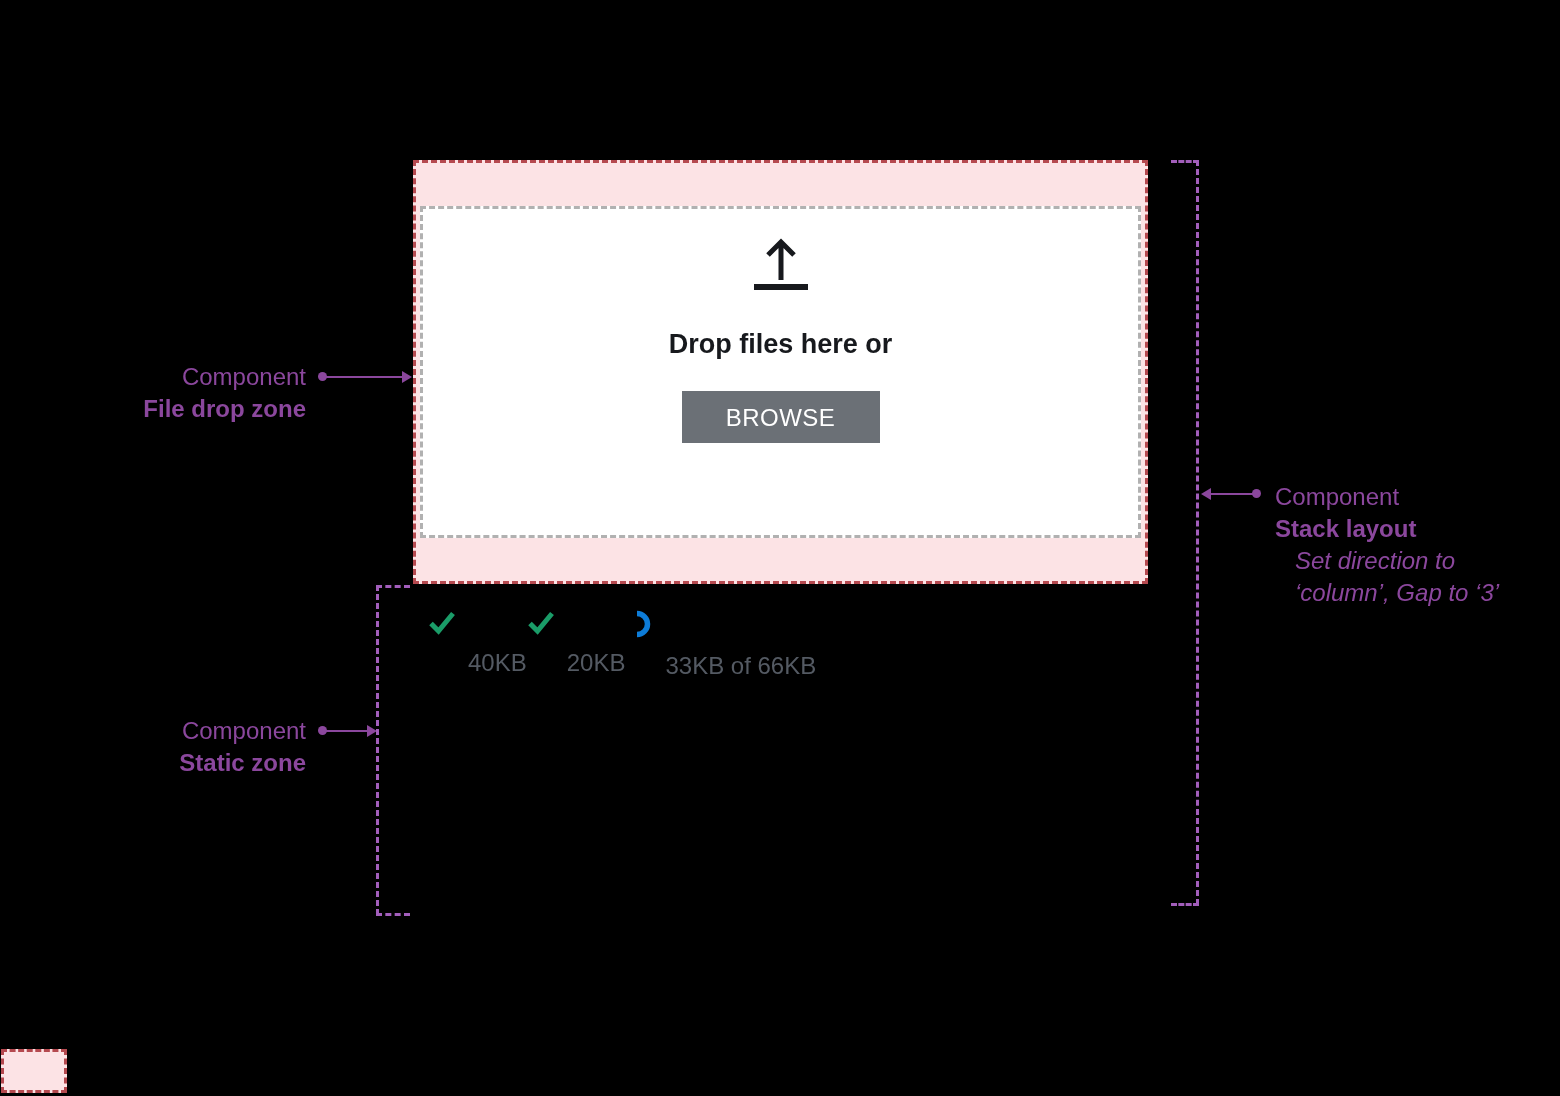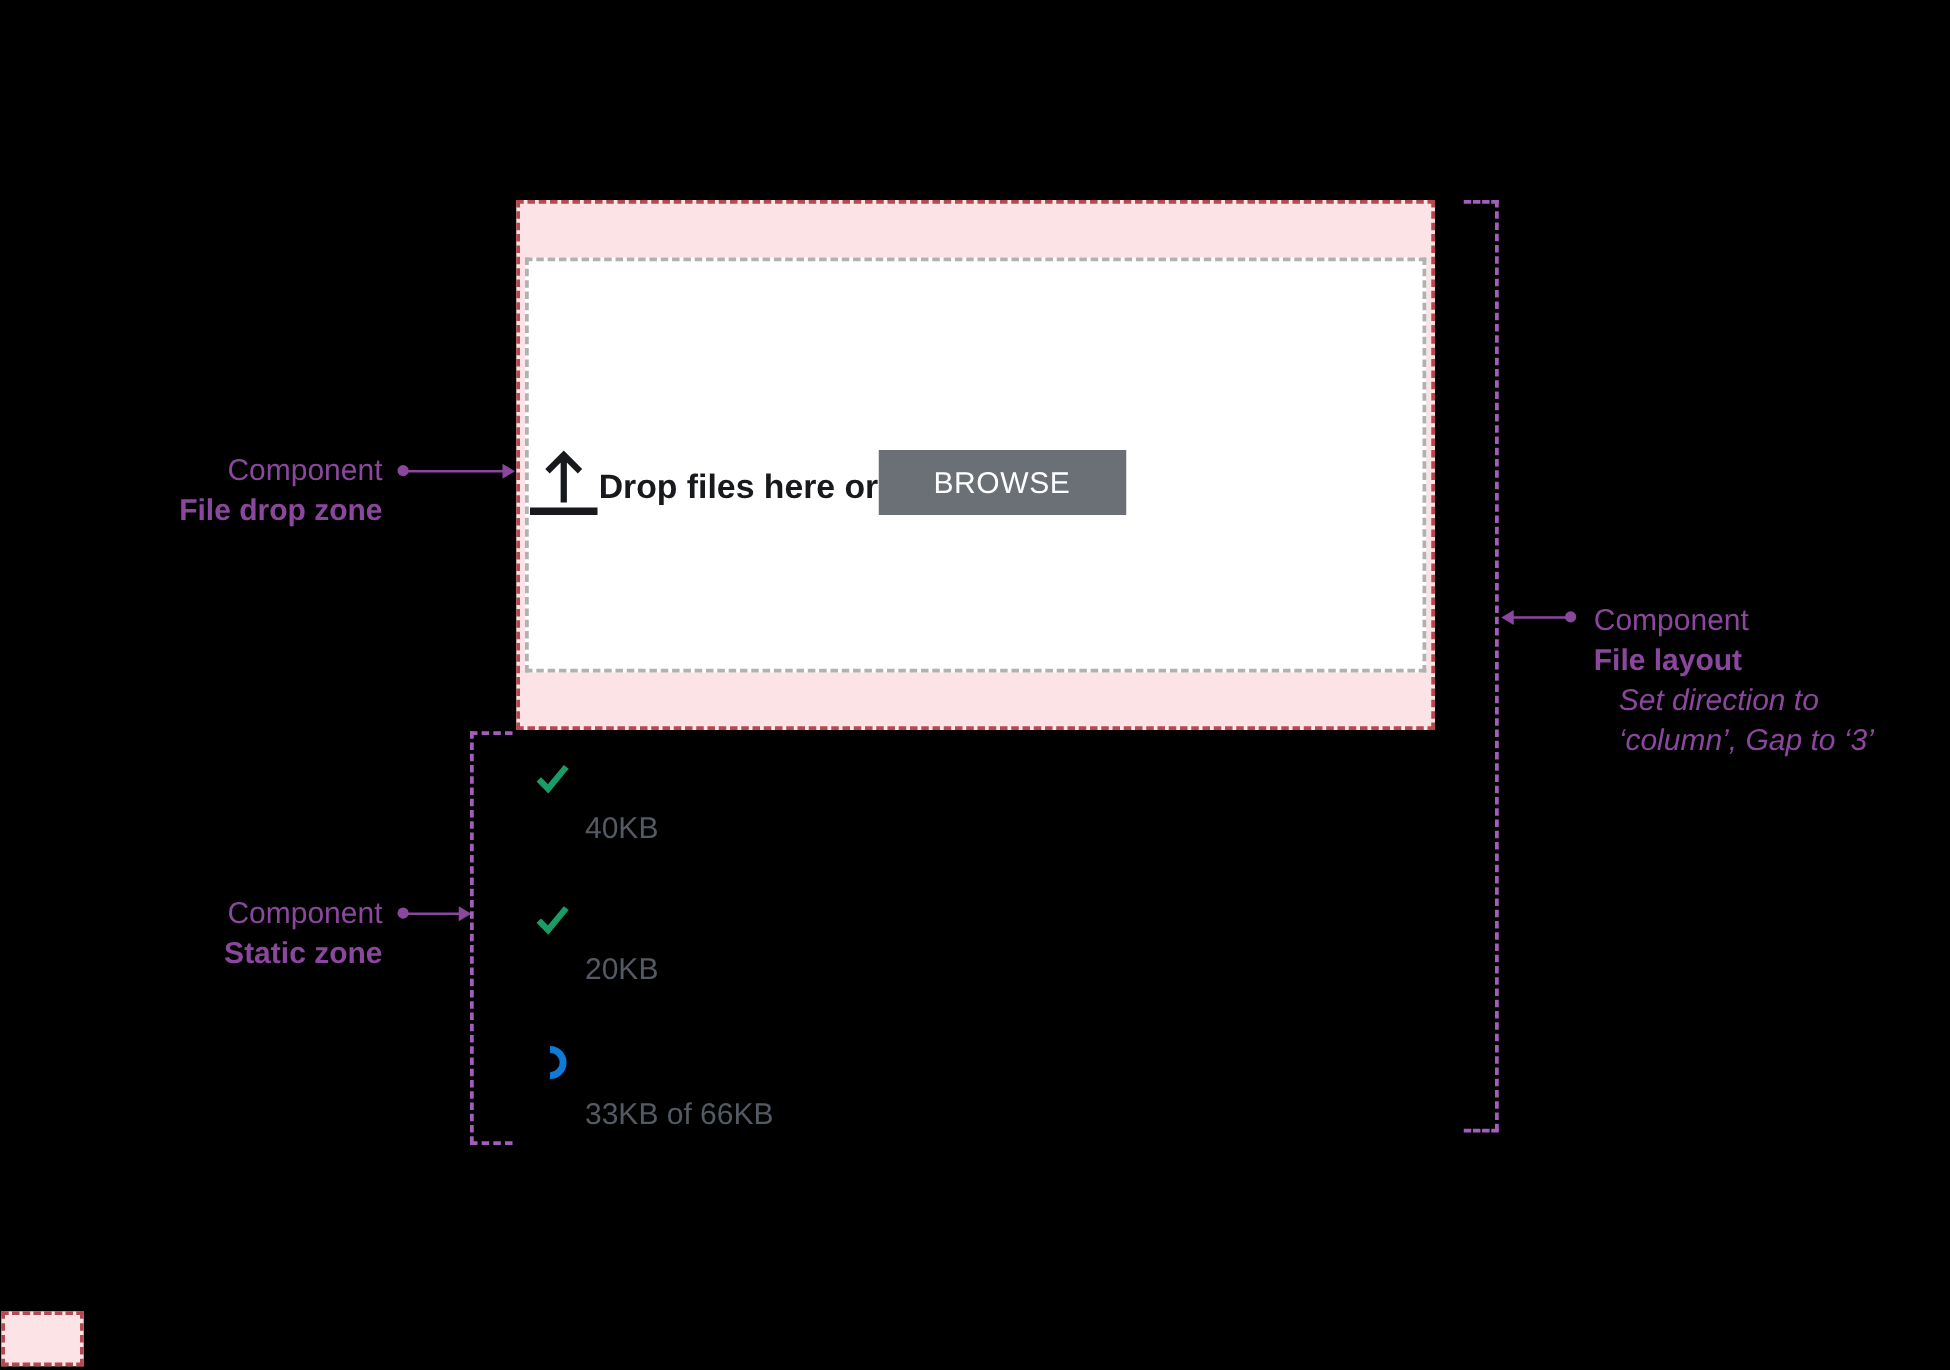--- a/index.html
+++ b/index.html
@@ -4,30 +4,30 @@
 <style>
   html,body{margin:0;padding:0;background:#000;}
   .stage{position:relative;width:1560px;height:1096px;background:#000;overflow:hidden;
          font-family:"Liberation Sans", sans-serif;}
 
   
   .dropzone{position:absolute;left:413px;top:160px;width:735px;height:424px;
             box-sizing:border-box;background:#fce3e5;border:3px dashed #b5494f;}
   .dropzone-inner{position:absolute;left:4px;right:4px;top:43px;bottom:43px;
                   background:#fff;border:3px dashed #b1b1b1;box-sizing:border-box;
-                  display:flex;flex-direction:row;align-items:center;}
+                  display:flex;flex-direction:column;align-items:center;}
   .upload-svg{margin-top:27px;display:block;}
   .dz-title{margin-top:33px;font-size:27px;font-weight:700;color:#17191d;line-height:38px;}
   .dz-button{margin-top:28px;width:198px;height:52px;background:#6b7076;border:none;
              color:#fff;font-size:24px;letter-spacing:.5px;line-height:52px;text-align:center;
              font-family:"Liberation Sans", sans-serif;cursor:pointer;}
   .dz-hint{margin-top:38px;font-size:26px;color:#2e3136;line-height:30px;}
 
   
-  .file-list{position:absolute;left:428px;top:610px;display:flex;flex-direction:column;gap:45px;}
+  .file-list{position:absolute;left:428px;top:610px;display:flex;flex-direction:row;}
   .file-item{display:flex;flex-direction:column;}
   .file-item .size{margin-top:13px;margin-left:40px;font-size:24px;color:#545a63;line-height:30px;}
   .spin-offset{margin-left:8px;}
 
   
   .ann{position:absolute;color:#8b479d;font-size:24px;line-height:32px;white-space:nowrap;}
   .ann.right-align{text-align:right;}
   .ann .bold{font-weight:700;}
   .ann .ital{font-style:italic;margin-left:20px;}
 
@@ -94,21 +94,21 @@
   <div class="ann right-align" style="right:1254px;top:715px;">
     <div>Component</div>
     <div class="bold">Static zone</div>
   </div>
   <div class="conn-dot" style="left:318px;top:726px;"></div>
   <div class="conn-line" style="left:322px;top:730px;width:46px;"></div>
   <div class="head-right" style="left:367px;top:725px;"></div>
 
   <div class="ann" style="left:1275px;top:481px;">
     <div>Component</div>
-    <div class="bold">File layout</div>
+    <div class="bold">Stack layout</div>
     <div class="ital">Set direction to</div>
     <div class="ital">‘column’, Gap to ‘3’</div>
   </div>
   <div class="head-left" style="left:1201px;top:488px;"></div>
   <div class="conn-line" style="left:1210px;top:493px;width:46px;"></div>
   <div class="conn-dot" style="left:1252px;top:489px;"></div>
 
   <div class="guide-v" style="left:376px;top:585px;height:330px;"></div>
   <div class="guide-h" style="left:376px;top:585px;width:34px;"></div>
   <div class="guide-h" style="left:376px;top:913px;width:34px;"></div>

